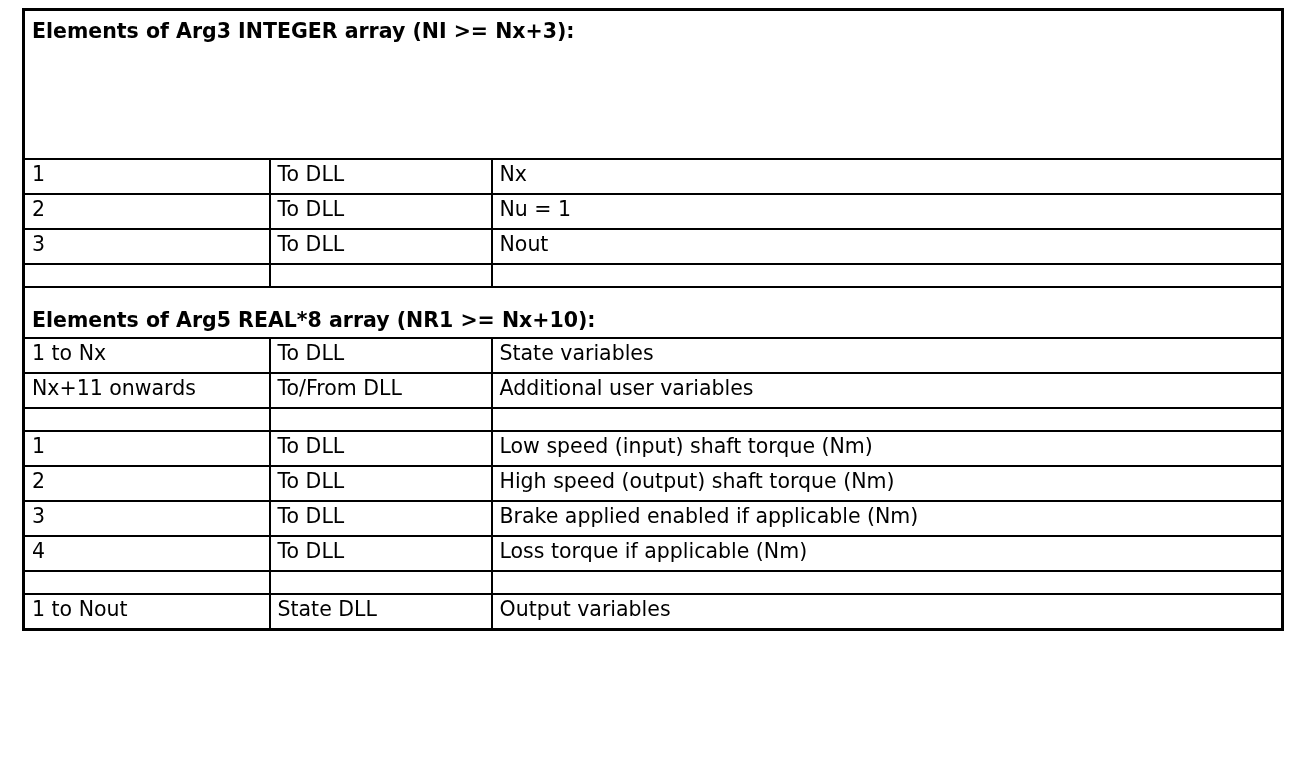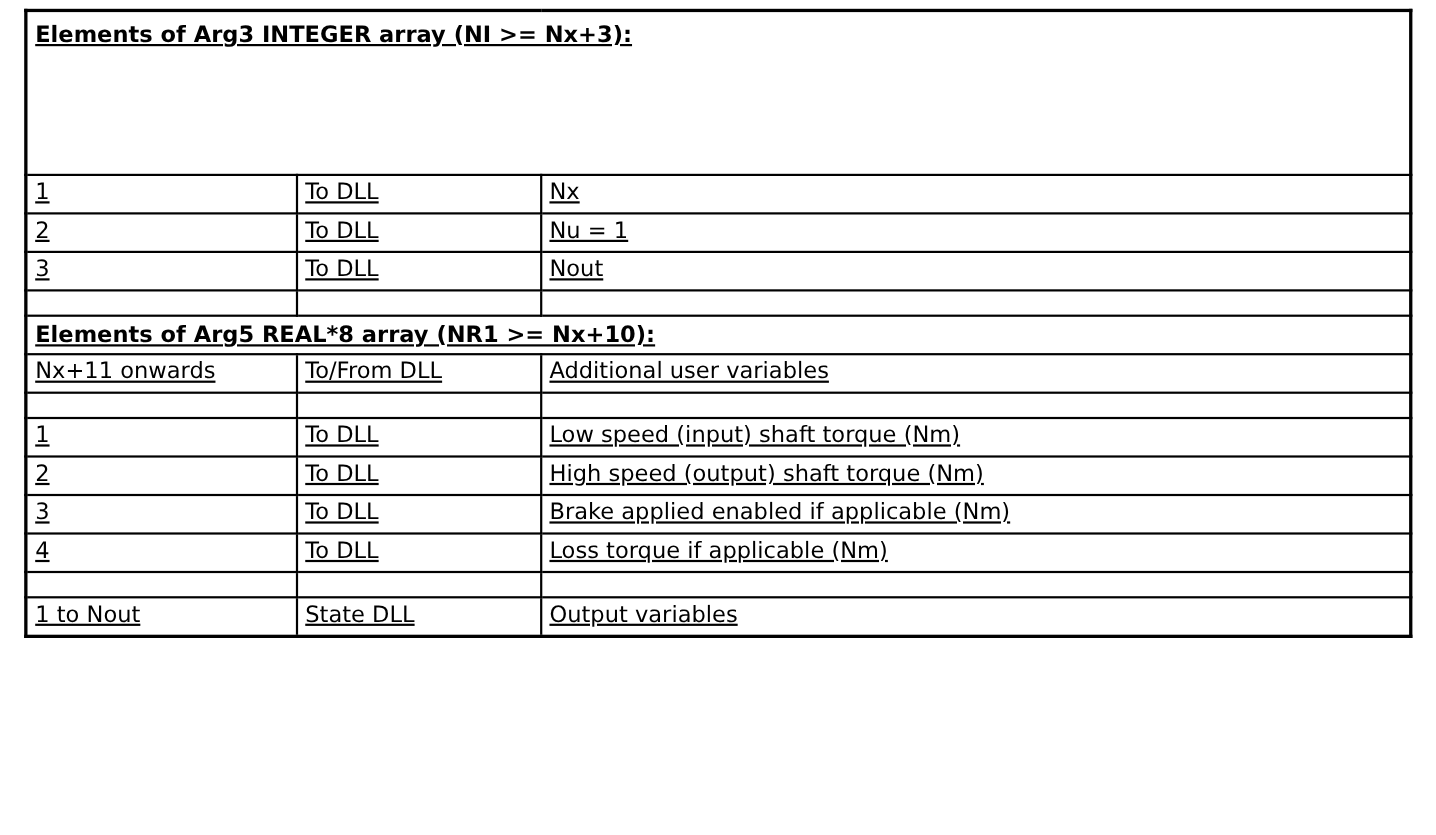--- a/index.html
+++ b/index.html
@@ -27,41 +27,40 @@
     border: 3px solid #000000;
   }
   table.spec td {
     border: 2px solid #000000;
     padding: 2px 7px 3px 7px;
     font-size: 20.5px;
     line-height: 1.22;
     vertical-align: top;
     white-space: nowrap;
     overflow: hidden;
-    text-decoration: underline;
   }
   col.c1 { width: 246px; }
   col.c2 { width: 222px; }
   col.c3 { width: 791px; }
 
   td.header-cell {
     font-weight: bold;
     font-size: 21px;
   }
   tr.title-row td.header-cell {
     height: 136px;
     vertical-align: top;
     padding-top: 8px;
   }
   tr.spacer-row td {
     height: 21px;
     padding: 0;
   }
   tr.section-row td {
-    padding-top: 4px;
+    padding-top: 20px;
     padding-bottom: 4px;
   }
   tr.data-row td {
     height: 28px;
   }
 </style>
 </head>
 <body>
 
 <div class="page">
@@ -93,20 +92,25 @@
       </tr>
 
       <tr class="spacer-row">
         <td></td>
         <td></td>
         <td></td>
       </tr>
 
       <tr class="section-row">
         <td class="header-cell" colspan="3">Elements of Arg5 REAL*8 array (NR1 &gt;= Nx+10):</td>
+      </tr>
+      <tr class="data-row">
+        <td>1 to Nx</td>
+        <td>To DLL</td>
+        <td>State variables</td>
       </tr>
       <tr class="data-row">
         <td>Nx+11 onwards</td>
         <td>To/From DLL</td>
         <td>Additional user variables</td>
       </tr>
 
       <tr class="spacer-row">
         <td></td>
         <td></td>

